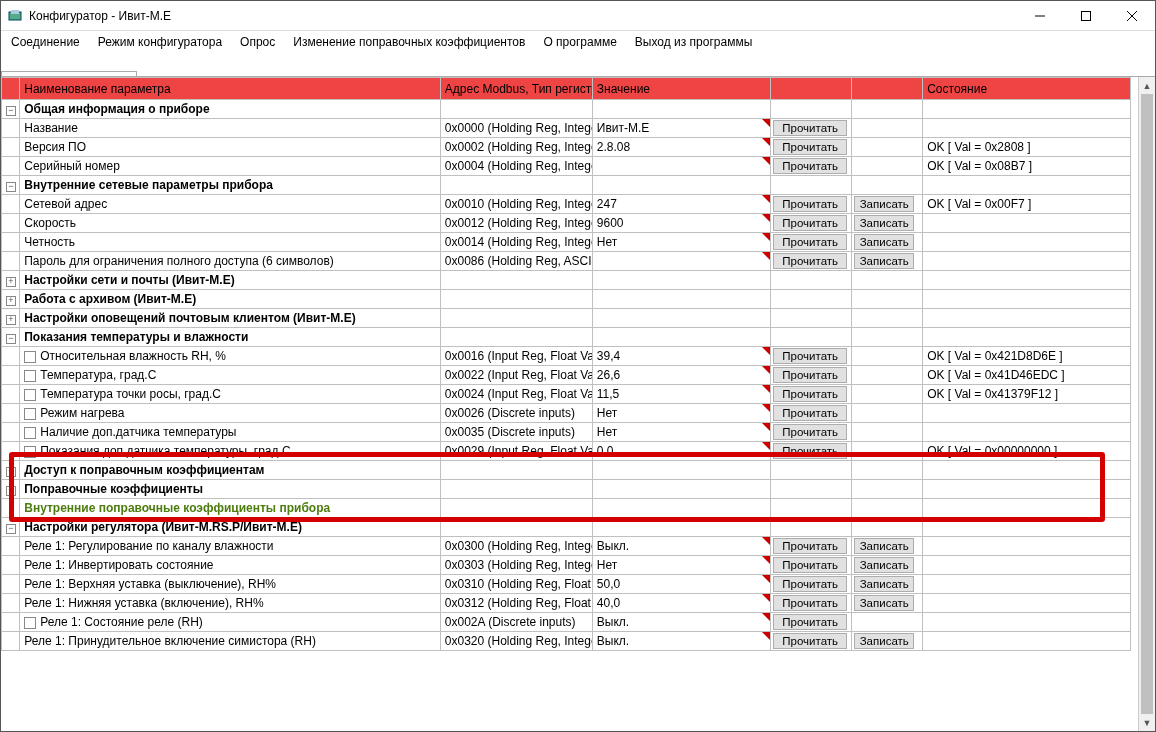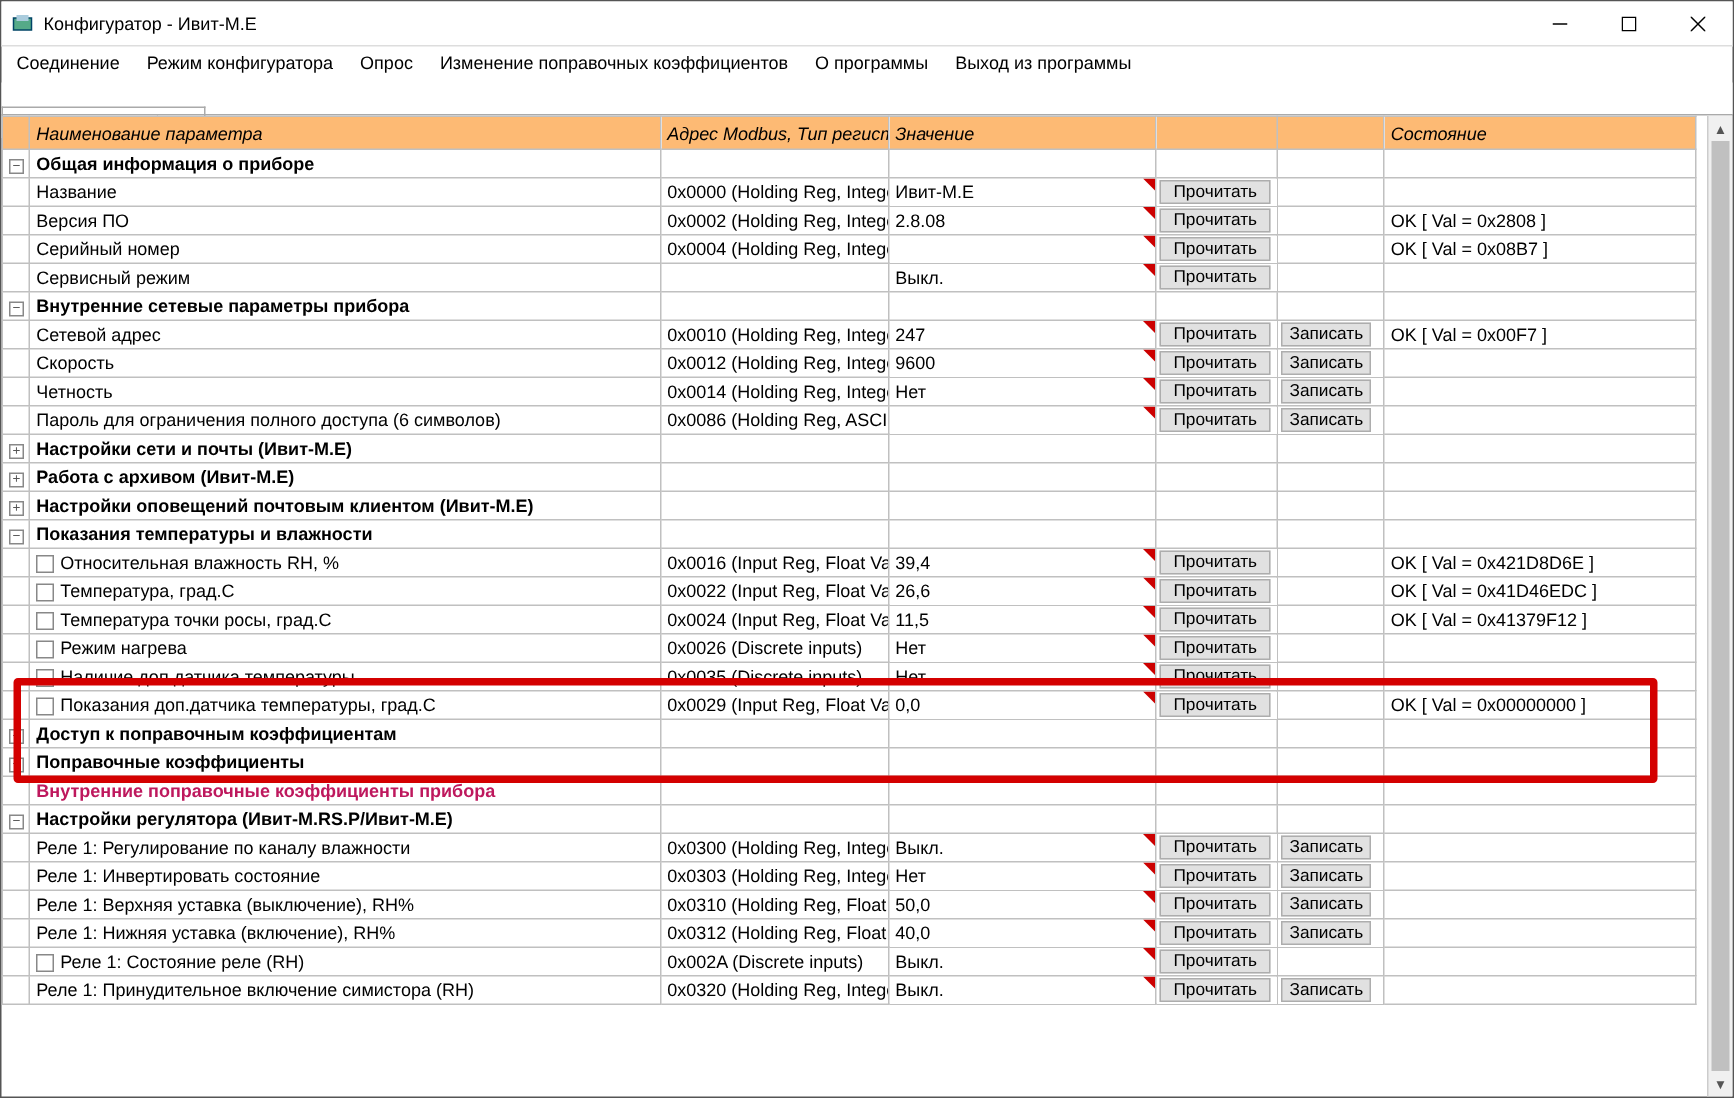--- a/index.html
+++ b/index.html
@@ -78,24 +78,23 @@
       border: 1px solid #c0c0c0;
       padding: 2px 4px;
       text-align: left;
       overflow: hidden;
       text-overflow: clip;
       height: 19px;
       vertical-align: middle;
       background: #fff;
     }
     th {
-      background: #fdba74;
+      background: #ef4444;
       font-weight: normal;
       height: 22px;
-      font-style: italic;
     }
     .col-exp { width: 18px; }
     .col-name { width: 415px; }
     .col-addr { width: 150px; }
     .col-val { width: 176px; }
     .col-btn1 { width: 80px; }
     .col-btn2 { width: 70px; }
     .col-state { width: 205px; }
     .group td.name { font-weight: bold; }
     .exp-btn {
@@ -127,21 +126,21 @@
       border-top: 8px solid #c00;
       border-left: 8px solid transparent;
     }
     .chk {
       display:inline-block;
       width:12px;height:12px;
       border:1px solid #888;
       margin-right:4px;
       vertical-align: middle;
     }
-    .disabled { color: #be185d; }
+    .disabled { color: #4d7c0f; }
     .red-box {
       position: absolute;
       border: 5px solid #d40000;
       pointer-events: none;
       left: 8px;
       top: 375px;
       width: 1096px;
       height: 70px;
       border-radius: 3px;
       z-index: 50;
@@ -192,21 +191,21 @@
           </svg>
       </div>
     </div>
   </div>
 
   <div class="menubar">
     <span>Соединение</span>
     <span>Режим конфигуратора</span>
     <span>Опрос</span>
     <span>Изменение поправочных коэффициентов</span>
-    <span>О программы</span>
+    <span>О программе</span>
     <span>Выход из программы</span>
   </div>
 
   <div class="tabbar">
     <div class="tab">Параметры прибора</div>
   </div>
 
   <div class="content-wrap">
     <div class="grid">
       <table>
@@ -259,29 +258,20 @@
         </tr>
         <tr>
               <td></td>
           <td>Серийный номер</td>
           <td>0x0004 (Holding Reg, Integer Val)</td>
           <td class="valcell"><span></span><span class="redtri"></span></td>
           <td class="btncell"><span class="btn">Прочитать</span></td>
           <td></td>
               <td>OK [ Val = 0x08B7 ]</td>
         </tr>
-        <tr>
-              <td></td>
-          <td>Сервисный режим</td>
-          <td></td>
-          <td class="valcell"><span>Выкл.</span><span class="redtri"></span></td>
-          <td class="btncell"><span class="btn">Прочитать</span></td>
-          <td></td>
-              <td></td>
-        </tr>
 
         <tr class="group">
           <td><span class="exp-btn">−</span></td>
           <td class="name">Внутренние сетевые параметры прибора</td>
               <td></td>
               <td></td>
               <td></td>
               <td></td>
               <td></td>
         </tr>

